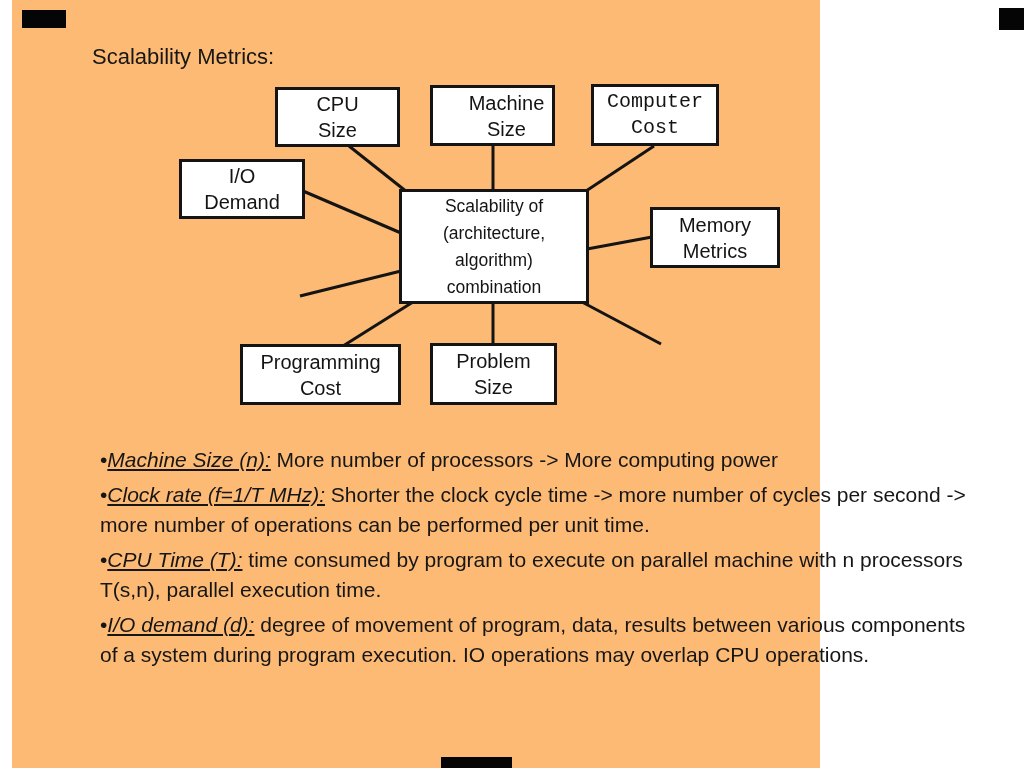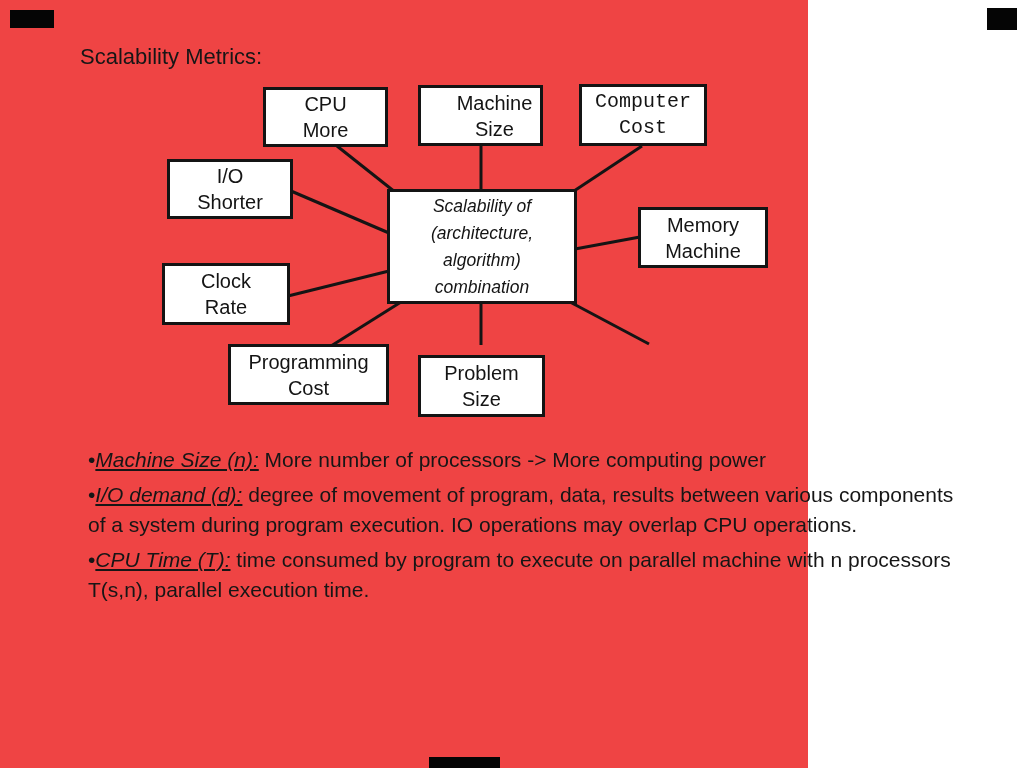--- a/index.html
+++ b/index.html
@@ -1,19 +1,19 @@
 <!DOCTYPE html>
 <html><head>
 <meta charset="utf-8">
 <style>
   * { margin: 0; padding: 0; box-sizing: border-box; }
   html, body { width: 1024px; height: 768px; background: #ffffff; overflow: hidden; }
   body { font-family: "Liberation Sans", sans-serif; color: #1a1a1a; position: relative; }
 
-  .slide { position: absolute; left: 0; top: 0; width: 808px; height: 768px; background: #ef4444; }
+  .slide { position: absolute; left: 12px; top: 0; width: 808px; height: 768px; background: #fdba74; }
 
   .redaction { position: absolute; background: #050505; }
   .redaction.tl { left: 10px; top: 10px; width: 44px; height: 18px; }
   .redaction.tr { left: 987px; top: 8px;  width: 30px; height: 22px; }
   .redaction.bc { left: 429px; top: 757px; width: 71px; height: 11px; }
 
   .slide-title {
     position: absolute; left: 80px; top: 44px;
     font-size: 22px; line-height: 26px; color: #161616;
   }
@@ -26,24 +26,24 @@
     display: flex; align-items: center; justify-content: center; text-align: center;
     font-size: 20px; line-height: 26px; color: #141414; white-space: pre-line;
   }
   .node.cpu-time        { left: 263px; top: 87px;  width: 125px; height: 60px; }
   .node.machine-size    { left: 418px; top: 85px;  width: 125px; height: 61px; padding-left: 28px; }
   .node.computer-cost   { left: 579px; top: 84px;  width: 128px; height: 62px; font-family: Liberation Mono, monospace; }
   .node.io-demand       { left: 167px; top: 159px; width: 126px; height: 60px; }
   .node.memory-demand   { left: 638px; top: 207px; width: 130px; height: 61px; }
   .node.clock-rate      { left: 162px; top: 263px; width: 128px; height: 62px; }
   .node.programming-cost{ left: 228px; top: 344px; width: 161px; height: 61px; }
-  .node.problem-size    { left: 418px; top: 343px; width: 127px; height: 62px; margin-top: 12px; }
+  .node.problem-size    { left: 418px; top: 343px; width: 127px; height: 62px; }
   .node.comm-overhead   { left: 578px; top: 342px; width: 217px; height: 62px; }
   .node.center-node     { left: 387px; top: 189px; width: 190px; height: 115px;
-                          font-size: 17.5px; line-height: 27px; font-style: italic; }
+                          font-size: 17.5px; line-height: 27px; }
 
   .bullets {
     position: absolute; left: 84px; top: 441px; width: 875px;
     font-size: 21px; line-height: 30.5px; color: #161616;
   }
   .bullets p { margin: 4px; }
   .bullets .term { font-style: italic; text-decoration: underline; }
 </style>
 </head>
 <body>
@@ -62,39 +62,38 @@
     <line x1="642" y1="146" x2="574" y2="191"></line>
     <line x1="291" y1="191" x2="389" y2="233"></line>
     <line x1="288" y1="296" x2="389" y2="271"></line>
     <line x1="401" y1="302" x2="331" y2="346"></line>
     <line x1="481" y1="302" x2="481" y2="345"></line>
     <line x1="570" y1="302" x2="649" y2="344"></line>
     <line x1="575" y1="249" x2="640" y2="237"></line>
   </svg>
 
   <div class="node cpu-time">CPU
-More</div>
+Size</div>
   <div class="node machine-size">Machine
 Size</div>
   <div class="node computer-cost">Computer
 Cost</div>
   <div class="node io-demand">I/O
-Shorter</div>
+Demand</div>
   <div class="node memory-demand">Memory
-Machine</div>
-  <div class="node clock-rate">Clock
-Rate</div>
+Metrics</div>
   <div class="node programming-cost">Programming
 Cost</div>
   <div class="node problem-size">Problem
 Size</div>
   <div class="node center-node">Scalability of
 (architecture,
 algorithm)
 combination</div>
 
   <div class="bullets">
     <p><span class="mk">•</span><span class="term">Machine Size (n):</span><span> More number of processors -&gt; More computing power</span></p>
+    <p><span class="mk">•</span><span class="term">Clock rate (f=1/T MHz):</span><span> Shorter the clock cycle time -&gt; more number of cycles per second -&gt; more number of operations can be performed per unit time.</span></p>
+    <p><span class="mk">•</span><span class="term">CPU Time (T):</span><span> time consumed by program to execute on parallel machine with n processors T(s,n), parallel execution time.</span></p>
     <p><span class="mk">•</span><span class="term">I/O demand (d):</span><span> degree of movement of program, data, results between various components of a system during program execution. IO operations may overlap CPU operations.</span></p>
-    <p><span class="mk">•</span><span class="term">CPU Time (T):</span><span> time consumed by program to execute on parallel machine with n processors T(s,n), parallel execution time.</span></p>
   </div>
 
 </div>
 
 </body></html>

